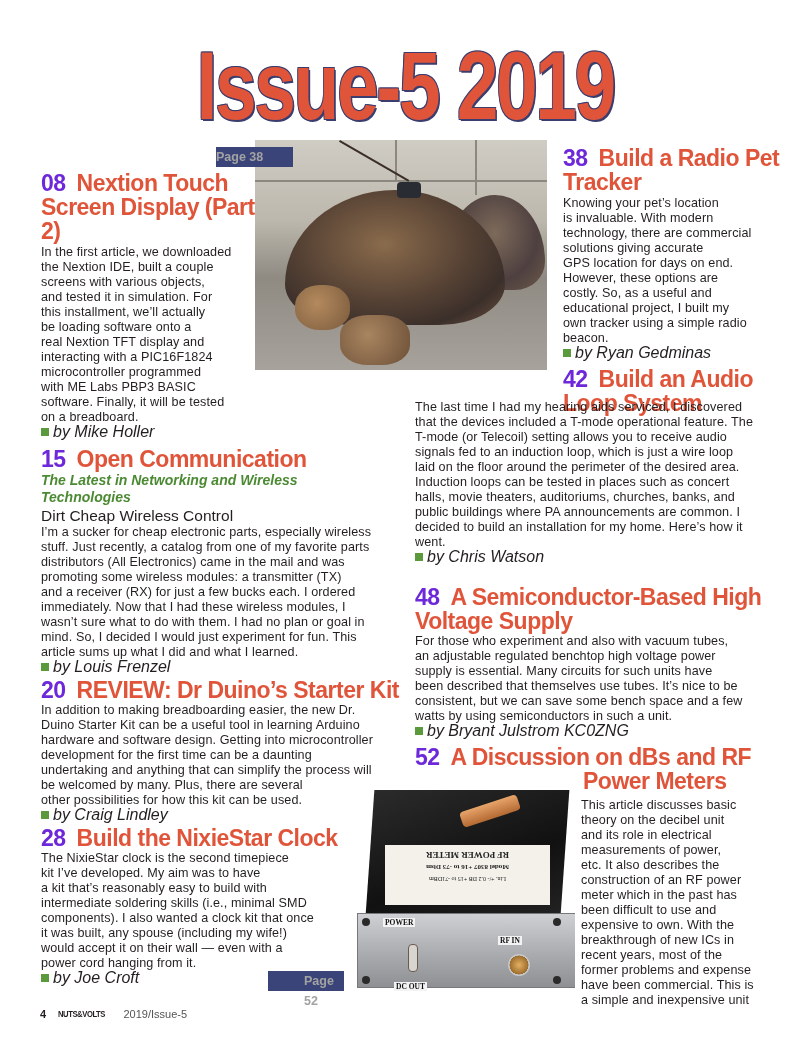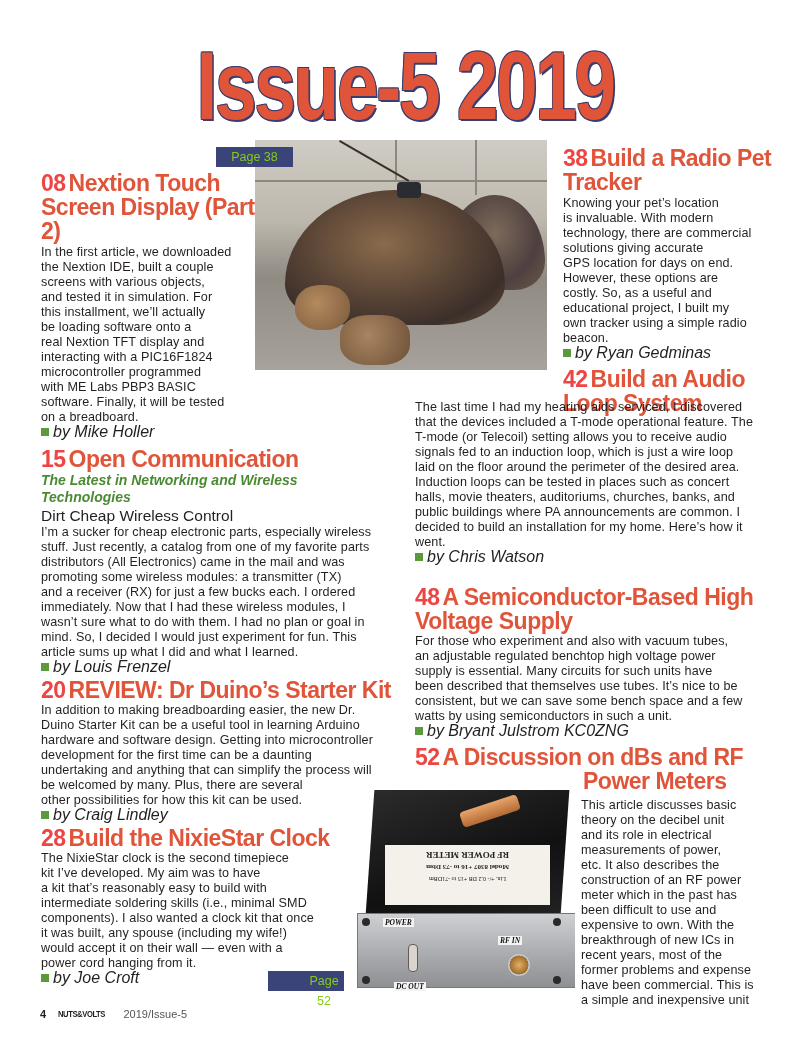--- a/index.html
+++ b/index.html
@@ -15,32 +15,32 @@
     white-space: nowrap; width: 680px;
     text-shadow: 2px 2px 0 #3a3d6e, -1px -1px 0 #3a3d6e, 1px -1px 0 #3a3d6e, -1px 1px 0 #3a3d6e;
   }
 
   .article { position: absolute; }
   .headline {
     font-family: "Liberation Sans", sans-serif; font-weight: bold;
     font-size: 23px; line-height: 24px; letter-spacing: -0.5px;
     color: #e0553a;
   }
-  .headline .num { color: #ef4444; margin-right: 3px; }
+  .headline .num { color: #6d28d9; margin-right: 11px; }
   .body-text {
     font-size: 12.6px; line-height: 15px; color: #231f20; letter-spacing: 0.1px;
   }
   .byline { font-size: 16px; line-height: 14px; font-style: italic; color: #231f20; display: flex; align-items: center; }
   .byline .sq { width: 8px; height: 8px; background: #5b9a3c; margin-right: 4px; display: inline-block; }
   .subhead-green { font-size: 14px; line-height: 17px; font-weight: bold; font-style: italic; color: #4b8a32; }
   .subhead-plain { font-size: 15.5px; line-height: 19px; color: #231f20; }
 
   .page-badge {
-    position: absolute; background: #3a4478; color: #84cc16;
-    font-weight: normal; font-size: 12.5px; line-height: 20px; text-align: center;
+    position: absolute; background: #3a4478; color: #a3a3a3;
+    font-weight: bold; font-size: 12.5px; line-height: 20px; text-align: left;
   }
 
   .photo-tortoise {
     position: absolute; left: 255px; top: 140px; width: 292px; height: 230px;
     background: linear-gradient(180deg, #cfccc4 0%, #bdb8ad 35%, #8f8a82 60%, #a7a39c 100%);
     overflow: hidden;
   }
   .photo-tortoise .wall-line { position: absolute; background: #8c877f; }
   .photo-tortoise .shell {
     position: absolute; left: 30px; top: 50px; width: 220px; height: 135px;
@@ -84,21 +84,20 @@
   .photo-meter .label .flip { display: block; transform: rotate(180deg); }
   .photo-meter .adapter {
     position: absolute; left: 115px; top: 18px; width: 60px; height: 16px; border-radius: 4px;
     background: linear-gradient(180deg, #e7a46a, #b46a33);
     transform: rotate(-18deg);
   }
   .photo-meter .front {
     position: absolute; left: 12px; top: 128px; width: 254px; height: 75px;
     background: linear-gradient(180deg, #cfd0d3, #a7a8ac 60%, #8f9094);
     border: 1px solid #77787c;
-    font-style: italic;
   }
   .photo-meter .ftxt {
     position: absolute; font-family: "Liberation Serif", serif; font-size: 7.5px; font-weight: bold;
     background: #f3f3f3; color: #111; padding: 0 2px; line-height: 9px;
   }
   .photo-meter .switch { position: absolute; left: 50px; top: 30px; width: 10px; height: 28px; background: #d8d4d0; border-radius: 4px; border: 1px solid #6a5a50; }
   .photo-meter .rf { position: absolute; left: 150px; top: 40px; width: 22px; height: 22px; border-radius: 50%; background: radial-gradient(circle, #e3b063, #9d6d2c 60%, #c6c7ca 62%); }
   .photo-meter .screw { position: absolute; width: 8px; height: 8px; border-radius: 50%; background: #2a2a2a; }
 
   .footer { position: absolute; left: 40px; top: 1006px; height: 16px; display: flex; align-items: center; font-size: 10.5px; color: #231f20; }

